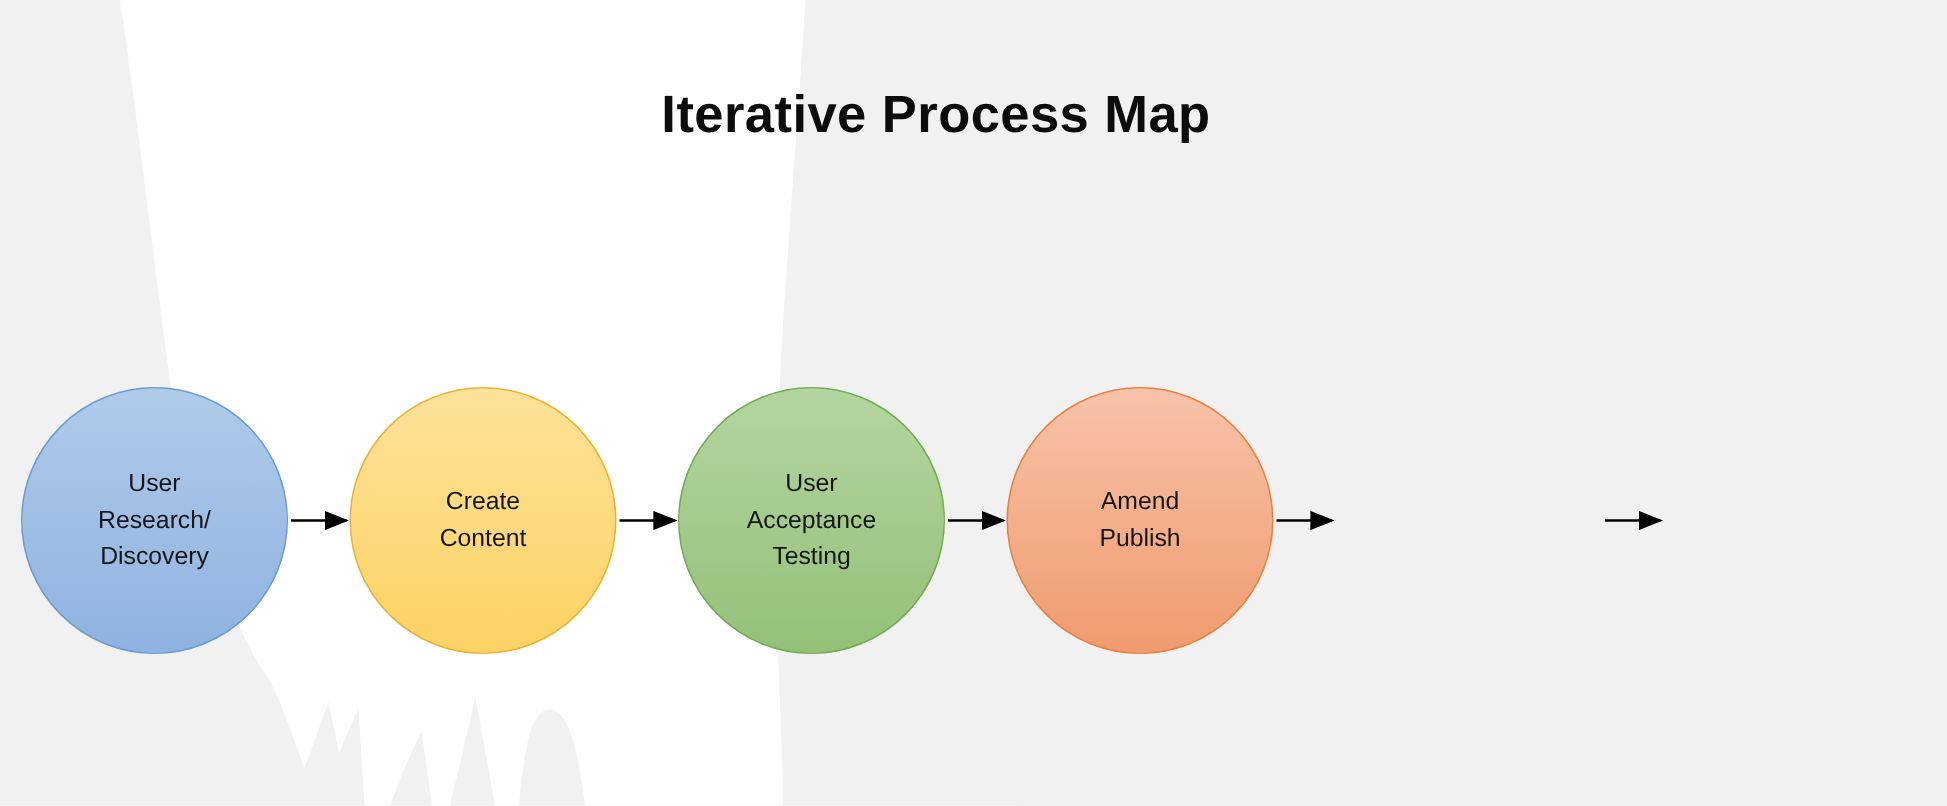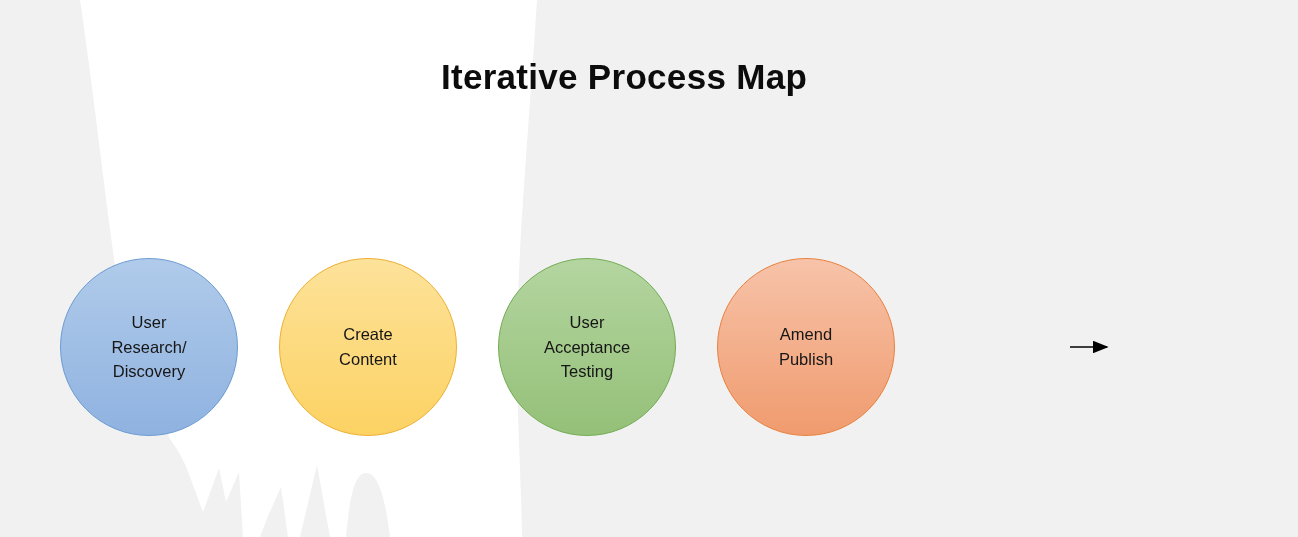--- a/index.html
+++ b/index.html
@@ -15,21 +15,21 @@
     position:absolute;
     top:34px;left:50%;
     transform:translateX(-50%) translateX(-25px);
     font-size:35px;
     font-weight:bold;
     letter-spacing:.3px;
     color:#0c0c0c;
     z-index:2;
     white-space:nowrap;
   }
-  #steps-layer{position:absolute;inset:0;z-index:2;margin-left:46px;}
+  #steps-layer{position:absolute;inset:0;z-index:2;}
   #arrows-layer{position:absolute;inset:0;z-index:1;}
   .step{
     position:absolute;
     width:178px;height:178px;
     box-sizing:border-box;
     border-radius:50%;
     border:1.5px solid #888;
     display:flex;align-items:center;justify-content:center;
     text-align:center;
   }

